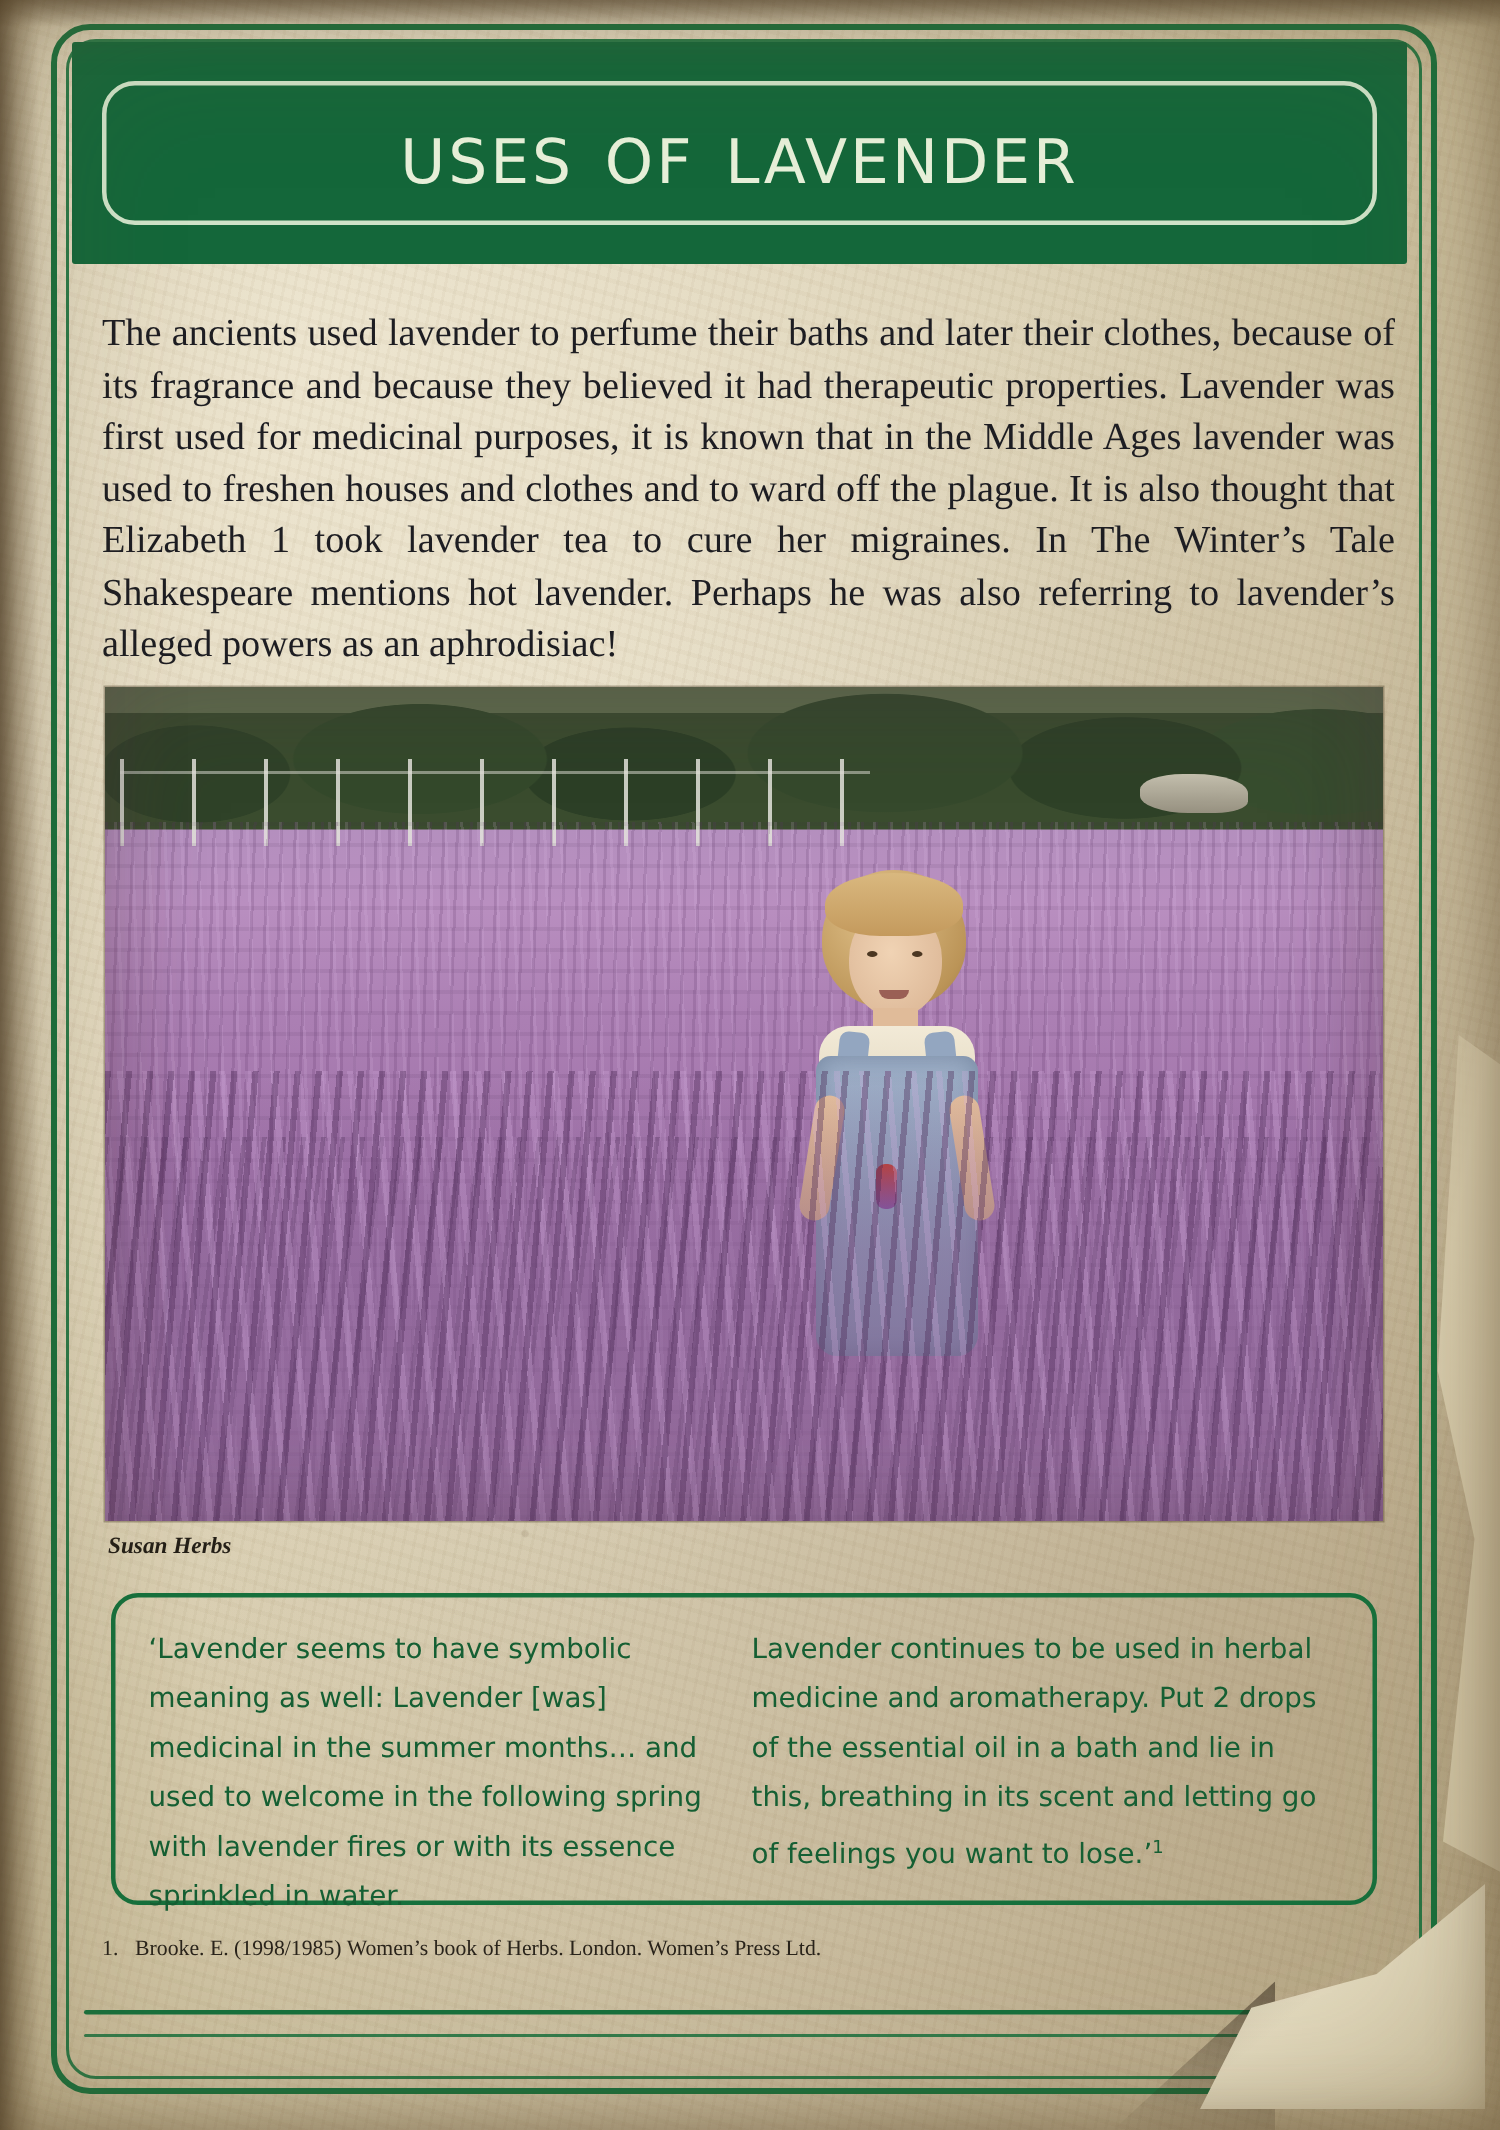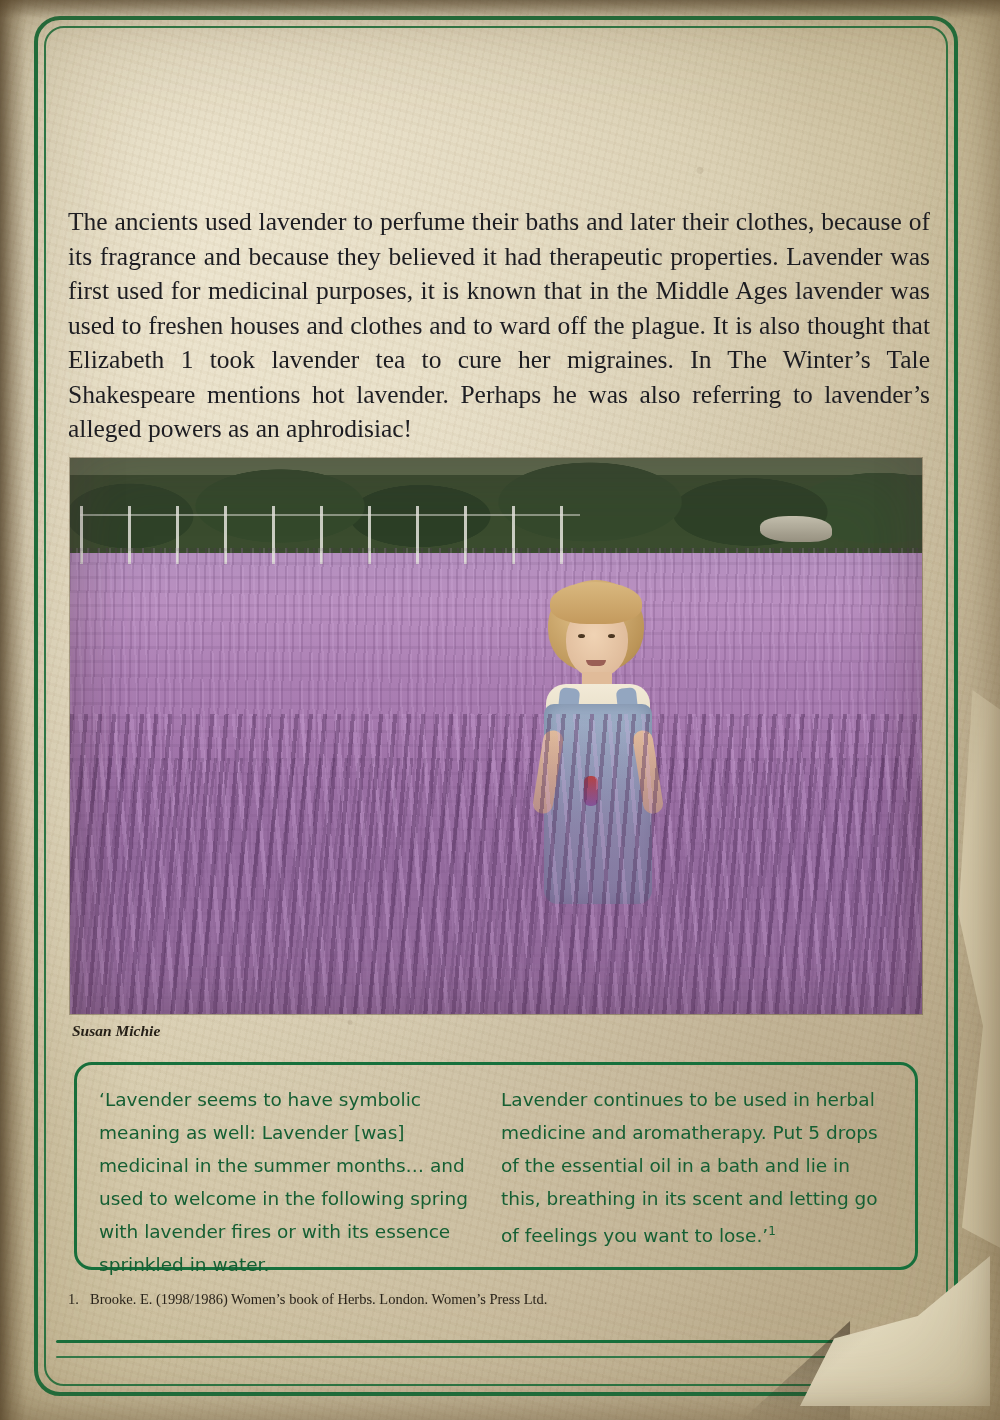--- a/index.html
+++ b/index.html
@@ -371,20 +371,25 @@
 
 <div id="page">
 
   <div id="grain"></div>
   <div id="spine"></div>
   <div id="topstrip"></div>
 
   <div id="frame"></div>
   <div id="frame-inner"></div>
 
+  <div id="title-banner">
+    <div id="title-box">
+      <div id="title-text">Uses of Lavender</div>
+    </div>
+  </div>
 
   <div id="body-text">The ancients used lavender to perfume their baths and later their clothes, because of its fragrance and because they believed it had therapeutic properties. Lavender was first used for medicinal purposes, it is known that in the Middle Ages lavender was used to freshen houses and clothes and to ward off the plague. It is also thought that Elizabeth 1 took lavender tea to cure her migraines. In The Winter’s Tale Shakespeare mentions hot lavender. Perhaps he was also referring to lavender’s alleged powers as an aphrodisiac!</div>
 
   <div id="photo-wrap">
     <div id="photo">
       <div id="trees"></div>
       <div id="fence"></div>
       <div id="rock"></div>
       <div id="rows"></div>
       <div id="rows2"></div>
@@ -404,29 +409,29 @@
         <div class="c-arm" style="left:16px; transform:rotate(9deg);"></div>
         <div class="c-arm" style="left:116px; transform:rotate(-9deg);"></div>
         <div class="c-flower"></div>
       </div>
 
       <div id="fore"></div>
       <div id="vignette-photo"></div>
     </div>
   </div>
 
-  <div id="credit">Susan Michie</div>
+  <div id="credit">Susan Herbs</div>
 
   <div id="quote-box">
     <div class="quote-col" id="quote-left">‘Lavender seems to have symbolic meaning as well: Lavender [was] medicinal in the summer months… and used to welcome in the following spring with lavender fires or with its essence sprinkled in water.</div>
-    <div class="quote-col" id="quote-right"><span>Lavender continues to be used in herbal medicine and aromatherapy. Put 5 drops of the essential oil in a bath and lie in this, breathing in its scent and letting go of feelings you want to lose.’</span><span class="sup">1</span></div>
+    <div class="quote-col" id="quote-right"><span>Lavender continues to be used in herbal medicine and aromatherapy. Put 2 drops of the essential oil in a bath and lie in this, breathing in its scent and letting go of feelings you want to lose.’</span><span class="sup">1</span></div>
   </div>
 
   <div id="footnote">
-    <span class="num">1.</span><span>Brooke. E. (1998/1986) Women’s book of Herbs. London. Women’s Press Ltd.</span>
+    <span class="num">1.</span><span>Brooke. E. (1998/1985) Women’s book of Herbs. London. Women’s Press Ltd.</span>
   </div>
 
   <div id="rule1"></div>
   <div id="rule2"></div>
 
   <div id="tear-right"></div>
   <div id="corner-dark"></div>
   <div id="corner-fold"></div>
   <div id="corner-shadow"></div>
 

